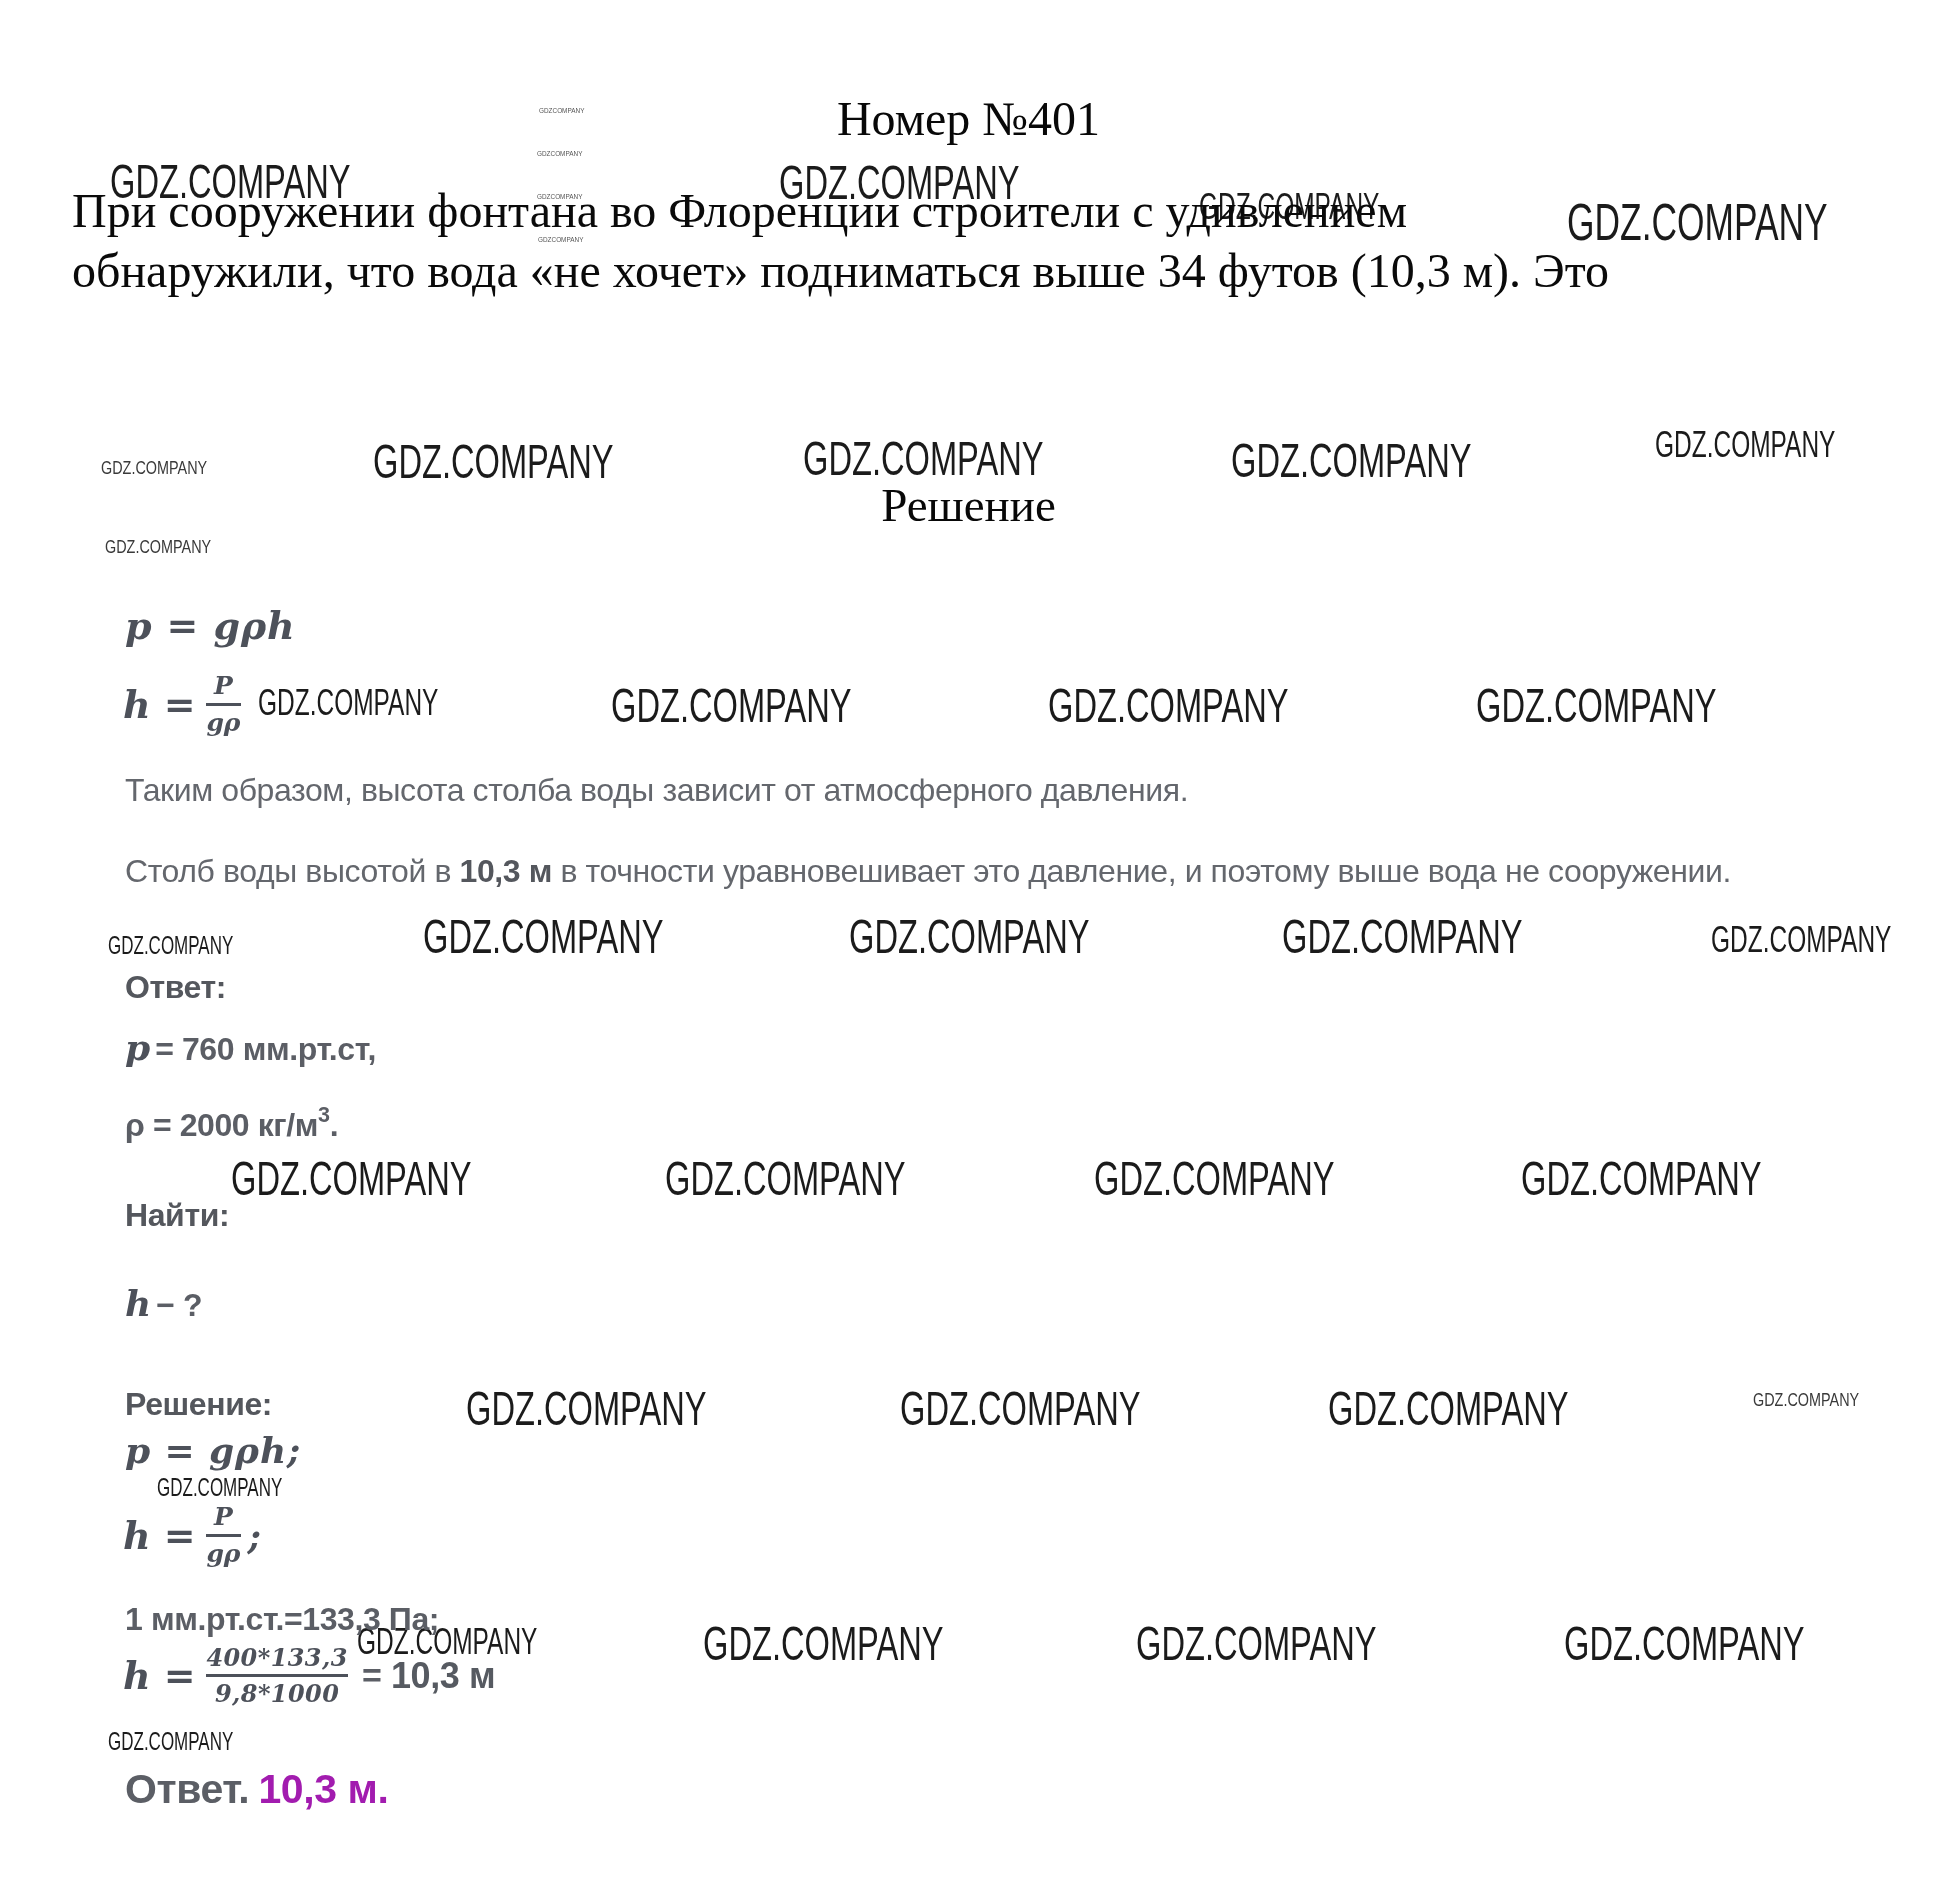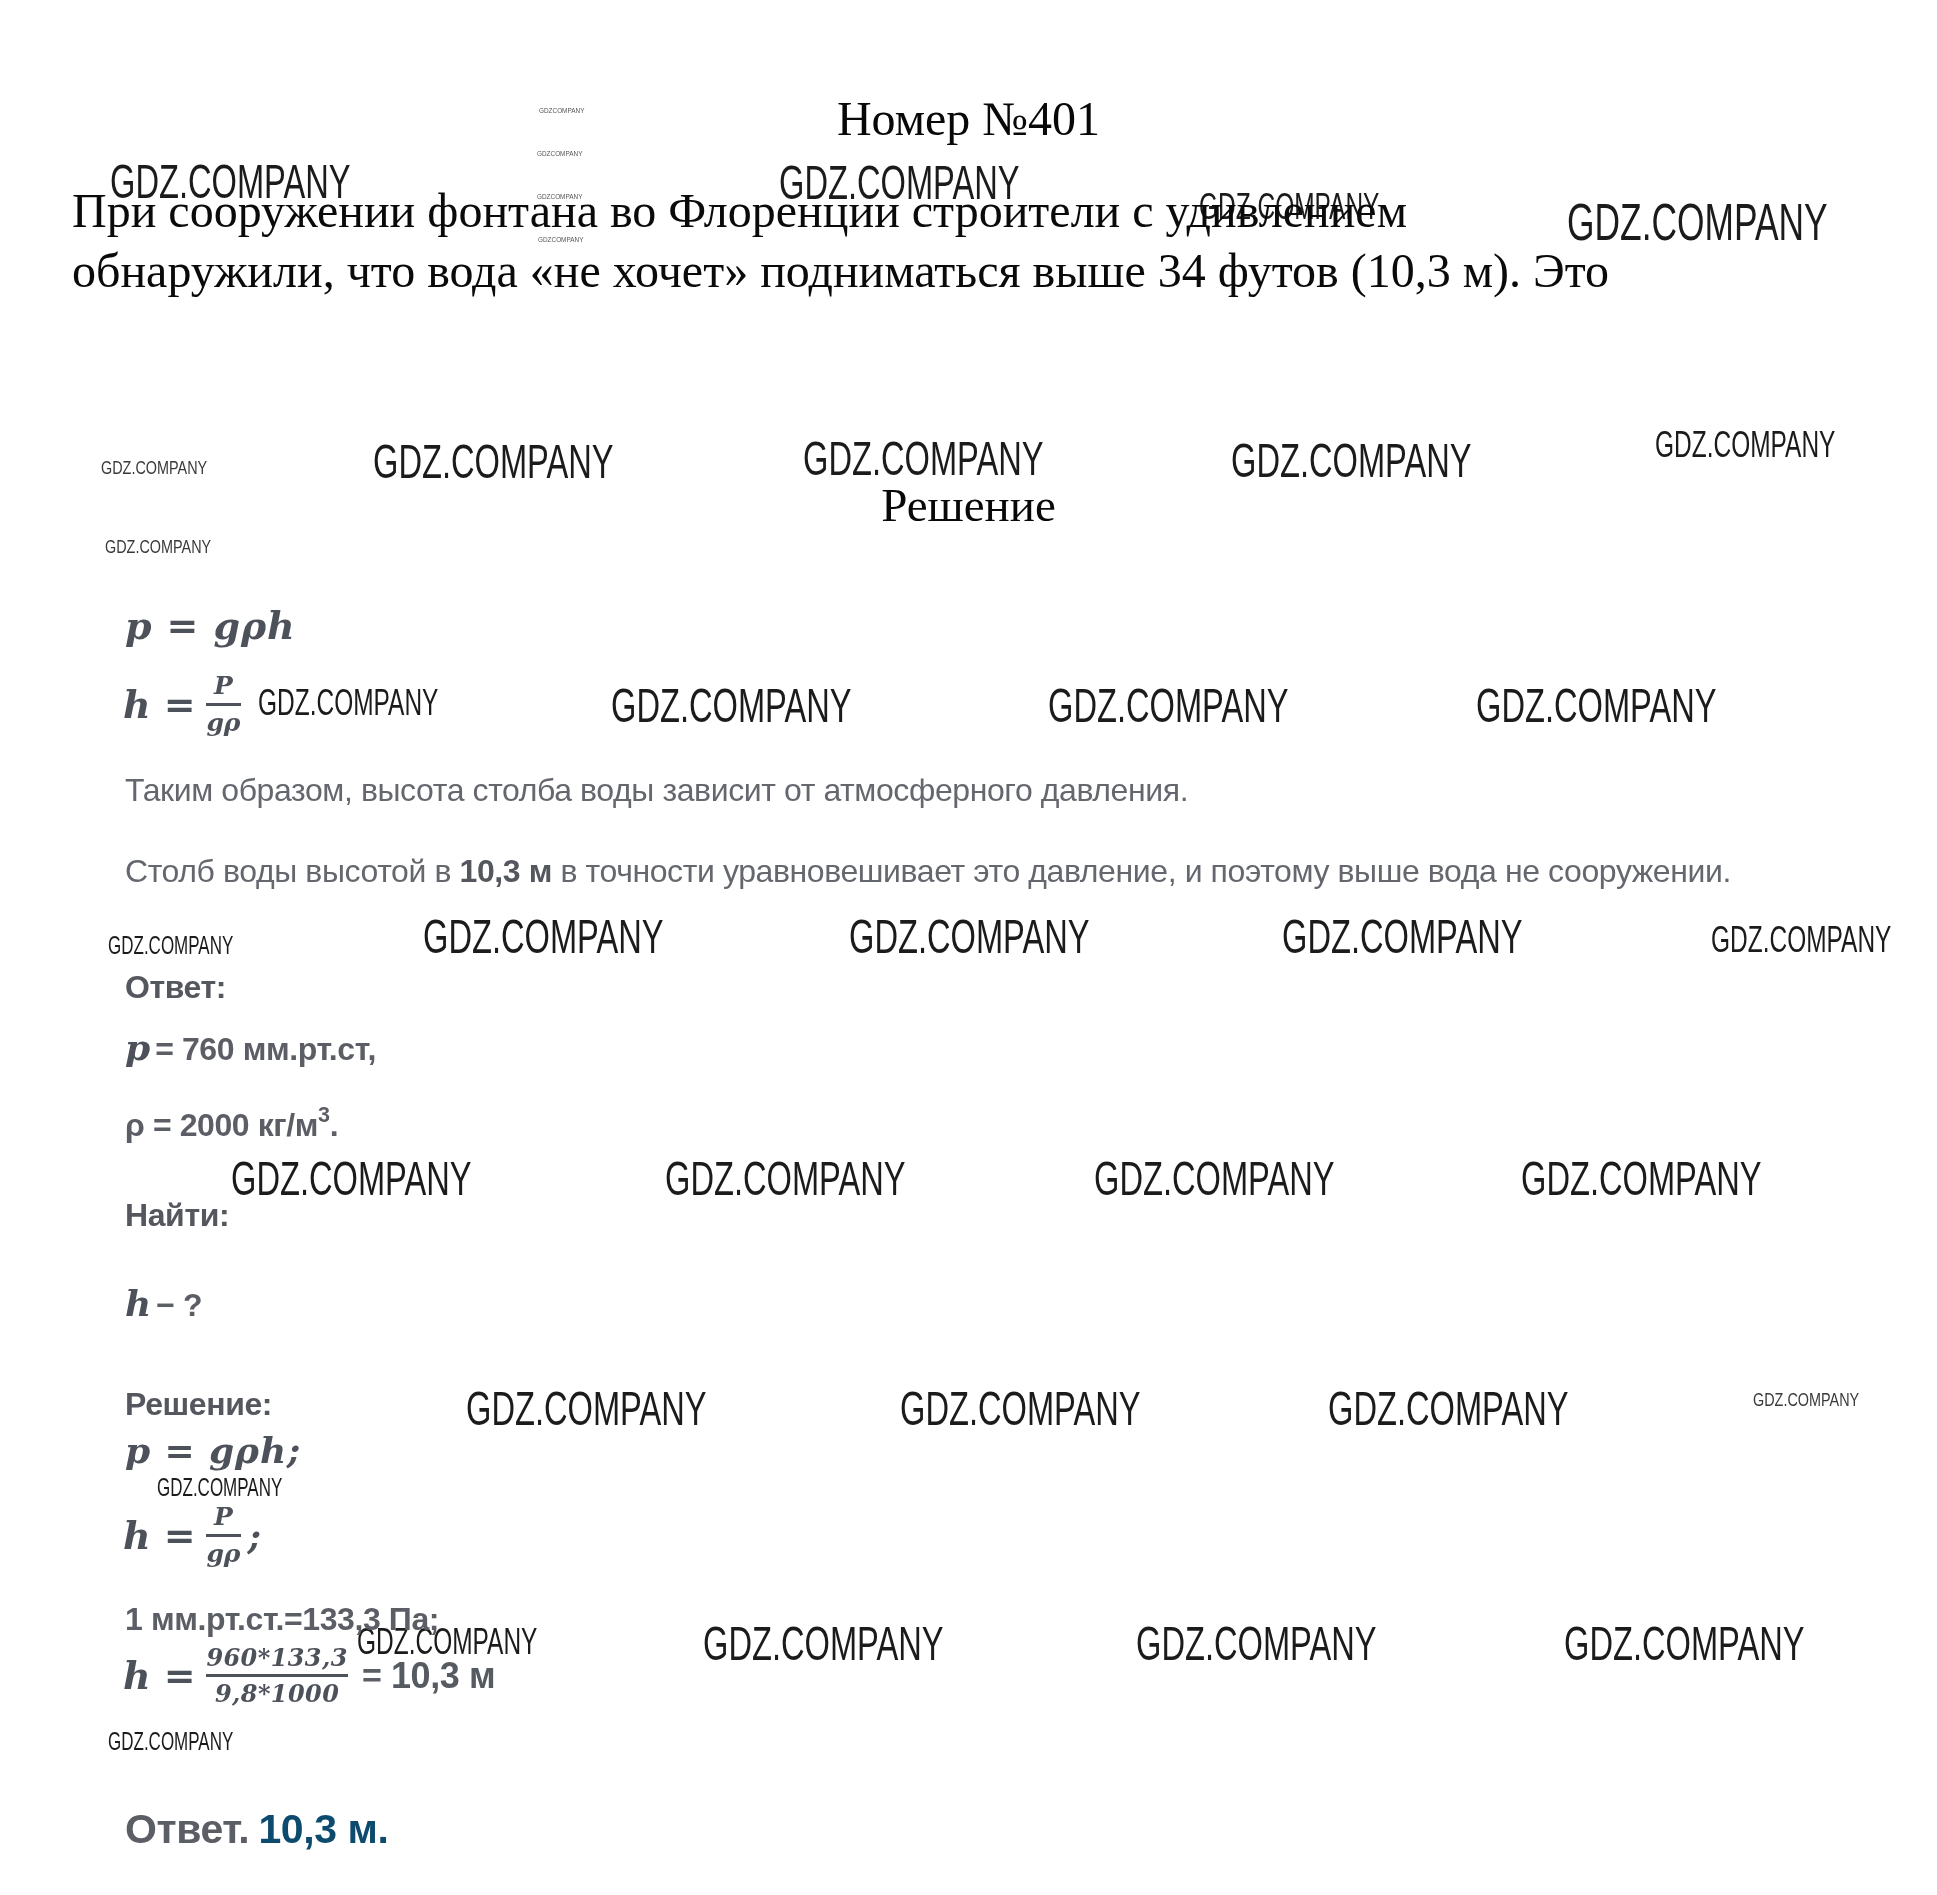--- a/index.html
+++ b/index.html
@@ -60,21 +60,21 @@
               display:flex;align-items:baseline;}
   #given-1{top:1026px;}
   #given-2{top:1107px;}
   #find-value{top:1282px;}
   #step-3{top:1601px;}
   #answer{top:1766px;font-size:41px;}
   .var{font-family:"DejaVu Serif",serif;font-style:italic;font-weight:bold;
        font-size:36px;color:#4d515a;margin-right:5.4px;}
   sup.cube{font-size:21.5px;font-weight:700;position:relative;top:-14.3px;}
   #step-1{position:absolute;left:125px;top:1429px;font-size:36px;letter-spacing:0.9px;}
-  #answer .ans-val{font-weight:700;color:#0c4a6e;margin-left:9px;margin-top:40px;}
+  #answer .ans-val{font-weight:700;color:#a21caf;margin-left:9px;}
 </style>
 </head>
 <body>
 
 <div id="page">
 
   <div id="watermark-layer">
       <span class="wm wm-tiny" style="left: 539px; top: 107px;">GDZCOMPANY</span>
       <span class="wm wm-tiny" style="left: 537px; top: 150px;">GDZCOMPANY</span>
       <span class="wm wm-tiny" style="left: 537px; top: 193px;">GDZCOMPANY</span>
@@ -170,21 +170,21 @@
       <span class="den">gρ</span>
     </span>
     <span class="frac-tail">;</span>
   </div>
 
   <div id="step-3" class="value-line">1 мм.рт.ст.=133,3 Па;</div>
 
   <div id="step-4" class="frac-row formula">
     <span class="frac-lhs">h =</span>
     <span class="frac">
-      <span class="num">960*133,3</span>
+      <span class="num">400*133,3</span>
       <span class="bar"></span>
       <span class="den">9,8*1000</span>
     </span>
     <span class="result-eq">=</span>
     <span class="result-val">10,3 м</span>
   </div>
 
   <div id="answer" class="value-line">
     <span>Ответ.</span>
     <span class="ans-val">10,3 м.</span>

